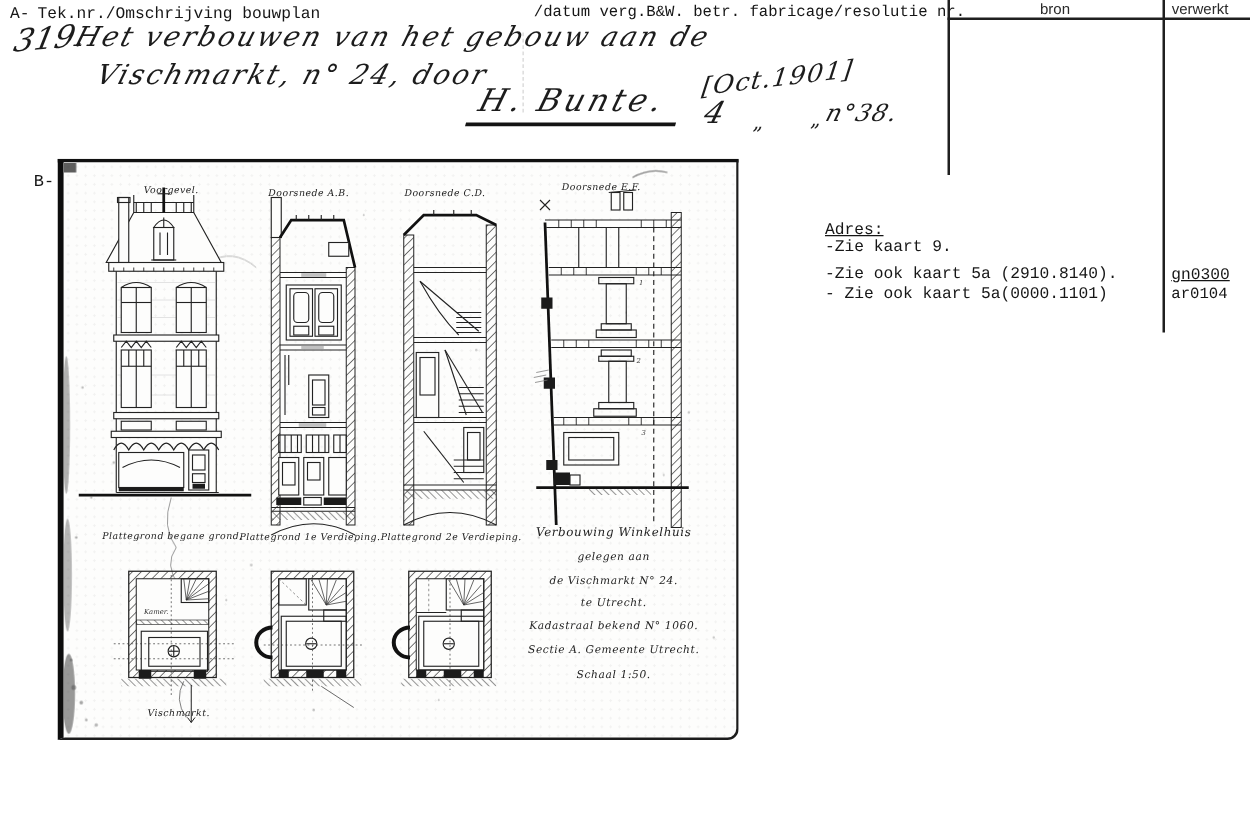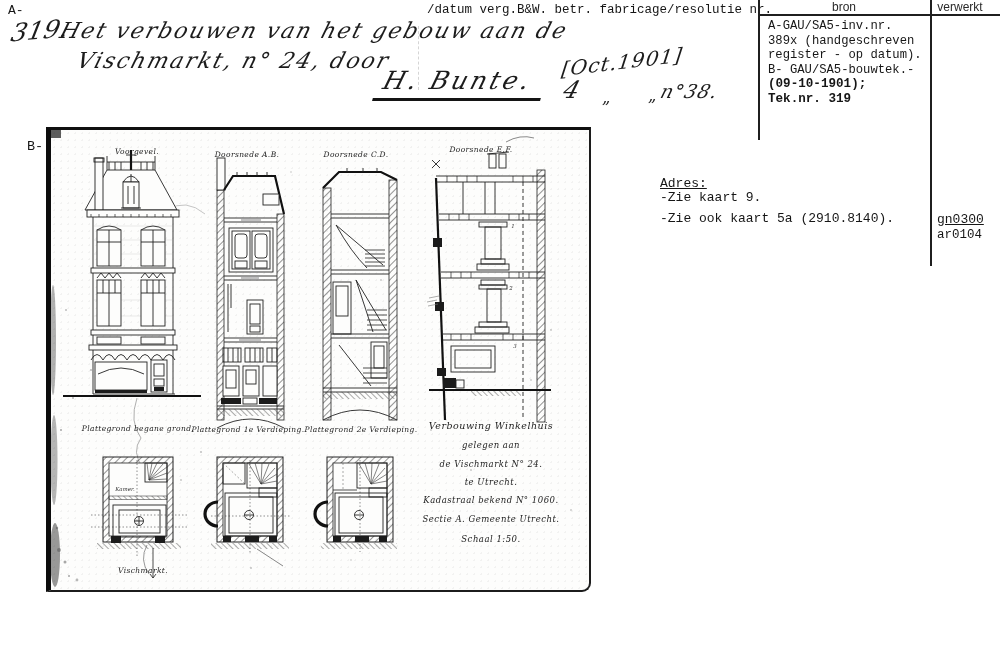--- a/index.html
+++ b/index.html
@@ -30,53 +30,47 @@
        text-anchor:middle;letter-spacing:.5px;}
   svg text.tiny{font-family:"DejaVu Serif",serif;font-style:italic;font-size:5.5px;fill:#333;
        text-anchor:middle;}
 </style>
 </head>
 <body>
 
 <div class="page">
 
   <div class="abs tw" style="left:8px;top:3px;font-size:13px;">A-</div>
+  <div class="abs tw" style="left:30px;top:3px;font-size:13px;">Tek.nr./Omschrijving bouwplan</div>
   <div class="abs tw" style="left:427px;top:3px;font-size:12.5px;">/datum verg.B&amp;W. betr. fabricage/resolutie nr.</div>
 
   <div class="abs vline" style="left:758px;top:0;height:140px;"></div>
   <div class="abs vline" style="left:930px;top:0;height:266px;"></div>
   <div class="abs hline" style="left:758px;top:14px;width:242px;"></div>
   <div class="abs sans" style="left:758px;top:0;width:172px;text-align:center;font-size:12px;">bron</div>
   <div class="abs sans" style="left:930px;top:0;width:60px;text-align:center;font-size:12px;">verwerkt</div>
 
-  <div class="abs" style="left:768px;top:19px;">
-    <div class="tw" style="font-size:12.2px;line-height:14.6px;">A-GAU/SA5-inv.nr.</div>
-    <div class="tw" style="font-size:12.2px;line-height:14.6px;">389x (handgeschreven</div>
-    <div class="tw" style="font-size:12.2px;line-height:14.6px;">register - op datum).</div>
-    <div class="tw" style="font-size:12.2px;line-height:14.6px;">B- GAU/SA5-bouwtek.-</div>
-    <div class="tw" style="font-size:12.6px;line-height:14.6px;font-weight:bold;">(09-10-1901);</div>
-    <div class="tw" style="font-size:12.6px;line-height:14.6px;font-weight:bold;">Tek.nr. 319</div>
-  </div>
 
   <div class="abs hw" style="left:12px;top:16px;font-size:25px;transform:skewX(-16deg) rotate(-5deg);">319.</div>
   <div class="abs hw skew" style="left:57px;top:18px;font-size:22px;letter-spacing:2px;">Het verbouwen van het gebouw aan de</div>
   <div class="abs hw skew" style="left:74px;top:48px;font-size:22px;letter-spacing:2px;">Vischmarkt, n° 24, door</div>
   <div class="abs hw skew" style="left:372px;top:66px;font-size:25px;letter-spacing:3px;
        border-bottom:3px solid #141414;padding:0 14px 3px 6px;">H. Bunte.</div>
   <div class="abs hw" style="left:563px;top:50px;font-size:20px;letter-spacing:1px;transform:skewX(-14deg) rotate(-7deg);">[Oct.1901]</div>
   <div class="abs hw skew" style="left:560px;top:76px;font-size:24px;">4</div>
   <div class="abs hw" style="left:602px;top:88px;font-size:16px;">„</div>
   <div class="abs hw" style="left:648px;top:86px;font-size:16px;">„</div>
   <div class="abs hw skew" style="left:658px;top:80px;font-size:19px;letter-spacing:1px;">n°38.</div>
 
   <div class="abs fold" style="left:418px;top:26px;height:64px;"></div>
 
   <div class="abs tw" style="left:660px;top:176px;font-size:13px;text-decoration:underline;">Adres:</div>
   <div class="abs tw" style="left:660px;top:190px;font-size:13px;">-Zie kaart 9.</div>
   <div class="abs tw" style="left:660px;top:211px;font-size:13px;">-Zie ook kaart 5a (2910.8140).</div>
+  <div class="abs tw" style="left:660px;top:227px;font-size:13px;">- Zie ook kaart 5a(0000.1101)</div>
   <div class="abs tw" style="left:937px;top:212px;font-size:13px;text-decoration:underline;">gn0300</div>
   <div class="abs tw" style="left:937px;top:228px;font-size:12.5px;">ar0104</div>
 
   <div class="abs tw" style="left:27px;top:139px;font-size:13.5px;">B-</div>
 
   <div class="scan">
   <svg width="538" height="460" viewBox="0 0 538 460">
     <defs>
       <pattern id="hatch" patternUnits="userSpaceOnUse" width="5" height="5" patternTransform="rotate(45)">
         <line x1="0" y1="0" x2="0" y2="5" stroke="#3a3a3a" stroke-width="1.1"></line>

